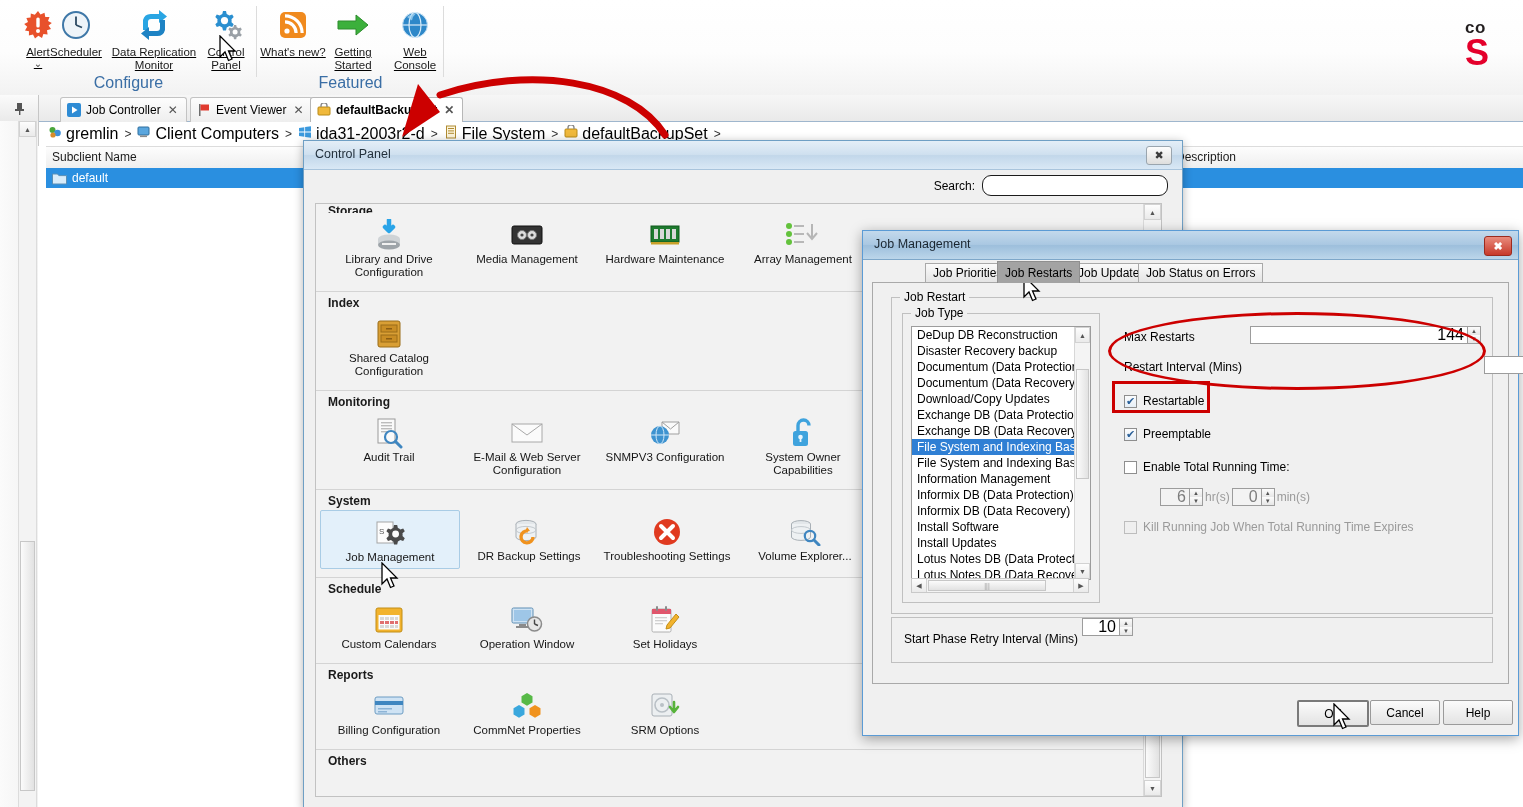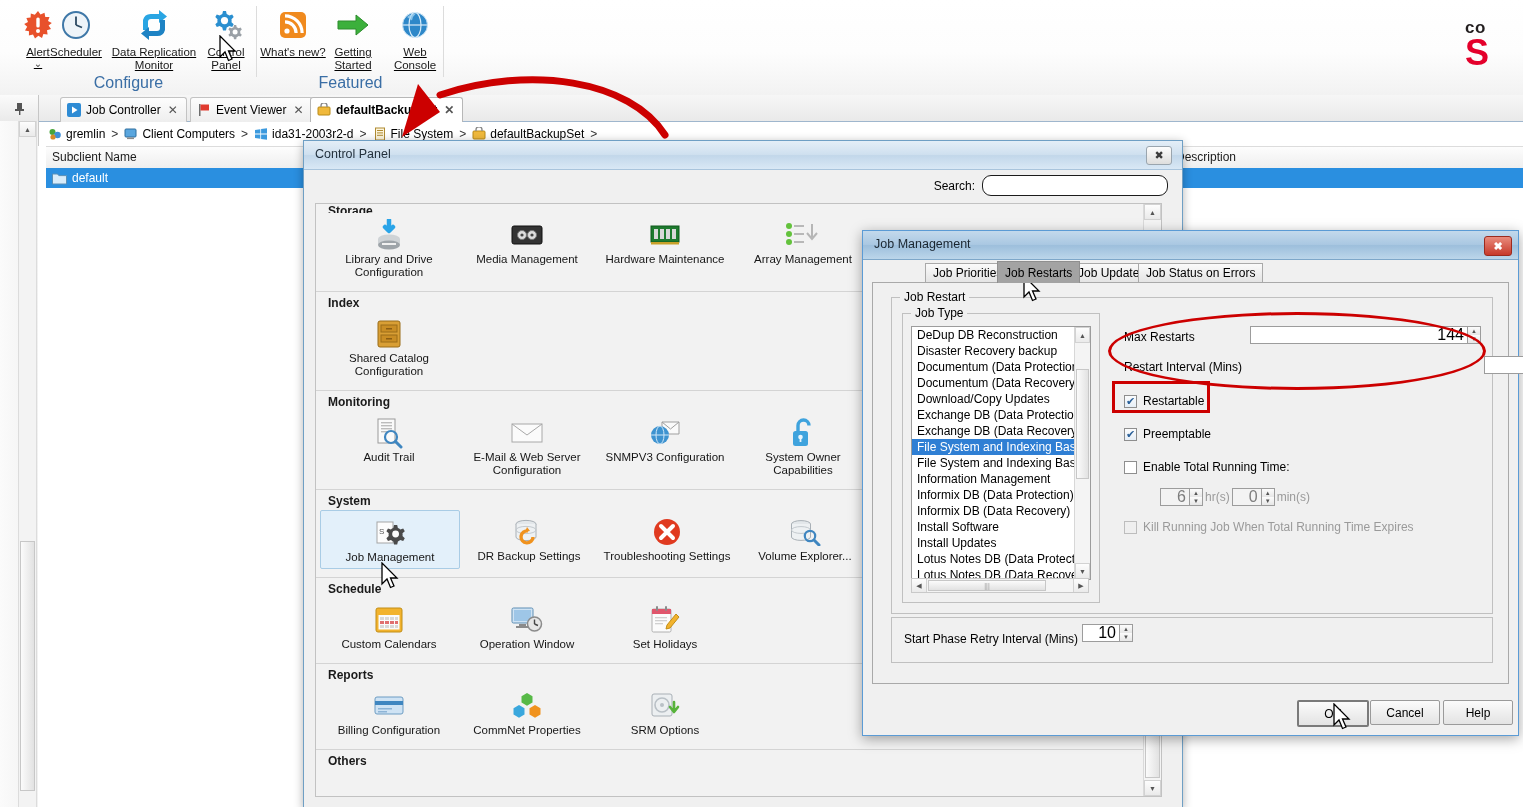--- a/index.html
+++ b/index.html
@@ -36,21 +36,21 @@
      border:1px solid #c3c3c3;border-bottom:none;
      border-top-left-radius:3px;border-top-right-radius:3px;}
   .vtab.active{background:#ffffff;font-weight:bold;border-color:#b7b7b7;}
   .vtab .tabico{width:14px;height:14px;margin-right:5px;flex:0 0 auto;}
   .vtab .x{margin-left:7px;color:#555;font-size:12px;cursor:pointer;}
 
   
   #crumb{left:38px;top:122px;width:1485px;height:24px;background:#ffffff;
     display:flex;align-items:center;padding-left:10px;
     border-bottom:1px solid #d8d8d8;}
-  .crumb-item{display:flex;align-items:center;font-size:12px;}
+  .crumb-item{display:flex;font-size:16px;}
   .crumb-item .ci{width:14px;height:14px;margin-right:4px;}
   .crumb-sep{margin:0 6px;color:#333;}
 
   
   #leftrail{left:0;top:121px;width:38px;height:686px;
     background:linear-gradient(to right,#fbfbfb,#f1f1f1);border-right:1px solid #c8c8c8;}
   #leftscroll{left:18px;top:121px;width:17px;height:686px;
     background:#f3f3f3;border-left:1px solid #dcdcdc;border-right:1px solid #dcdcdc;}
   .sb-arrow{position:absolute;left:0;width:17px;height:16px;
     background:linear-gradient(to bottom,#fdfdfd,#eaeaea);border:1px solid #d2d2d2;
@@ -811,21 +811,21 @@
 
     
     <div class="cbrow" style="left:232px;top:222px;">
       <span class="cb dis"></span>
       <span class="dimtxt">Kill Running Job When Total Running Time Expires</span>
     </div>
   </div>
 
   <div class="gbox" style="left:18px;top:334px;width:600px;height:44px;">
     <span class="abs" style="left:12px;top:14px;font-size:12px;">Start Phase Retry Interval (Mins)</span>
-    <span class="spin abs" style="left:190px;top:6px;">
+    <span class="spin abs" style="left:190px;top:0;">
       <input type="text" style="width: 38px;" value="10">
       <span class="arrows">
           <span>▲</span>
           <span>▼</span>
         </span>
     </span>
   </div>
 </div>
 
 <div class="dbtn def abs" style="left:1297px;top:700px;">OK</div>

